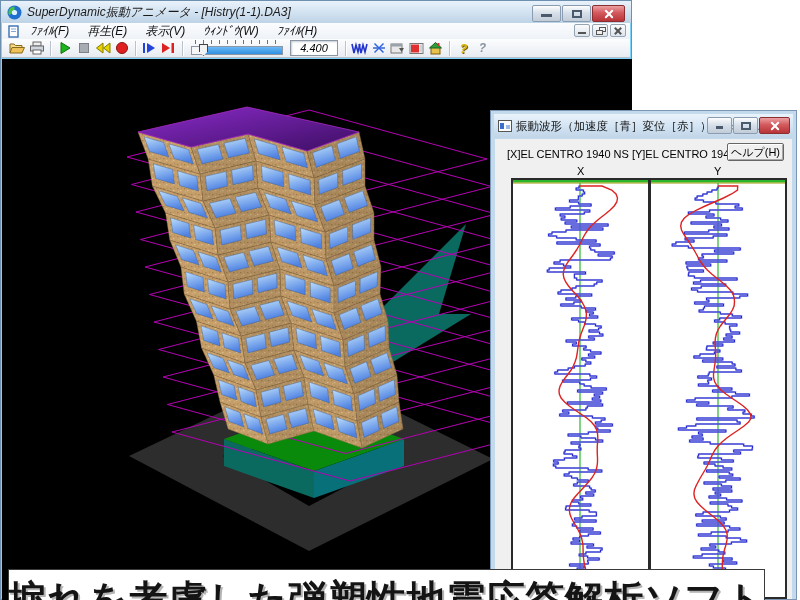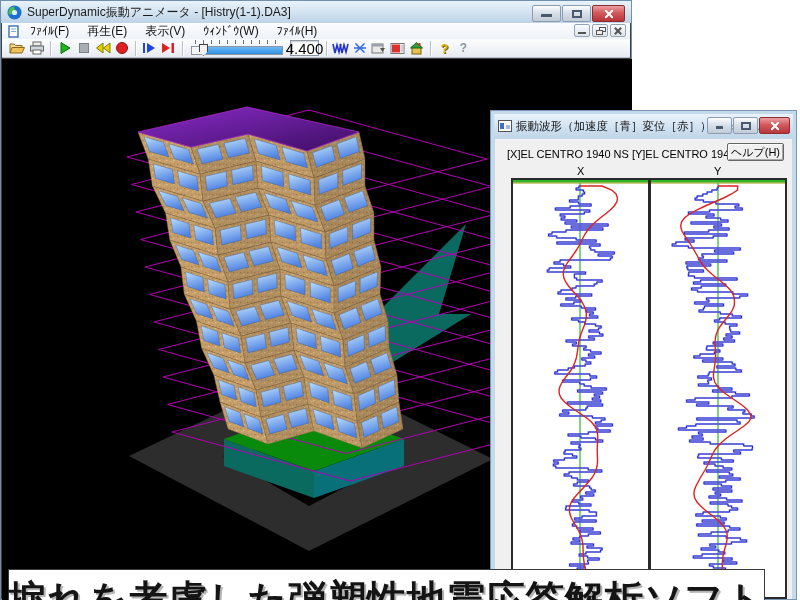--- a/index.html
+++ b/index.html
@@ -1,21 +1,21 @@
 <!DOCTYPE html>
 <html><head>
 <meta charset="utf-8">
 <style>
   * { margin:0; padding:0; box-sizing:border-box; }
   html,body { width:800px; height:600px; overflow:hidden; background:#fff;
               font-family:"Liberation Sans", sans-serif; }
 
   
   #main-window { position:absolute; left:0; top:0; width:632px; height:600px;
-    background:#404040; border:1px solid #6d8fb0; z-index:1; }
+    background:#7dd3fc; border:1px solid #6d8fb0; z-index:1;font-style:italic; }
   #main-titlebar { position:absolute; left:0; top:0; right:0; height:22px;
     background:linear-gradient(#e9f2fb,#cfe0ef 60%,#bed3e6);
     display:flex; align-items:center; padding-left:6px; }
   #main-title { font-size:12px; color:#1a1a1a; margin-left:5px; white-space:nowrap; }
   .winbtns { position:absolute; top:4px; display:flex; gap:1px; }
   #main-winbtns { right:6px; }
   .wbtn { width:29px; height:17px; border:1px solid #8a9cb2; border-radius:2px;
     background:linear-gradient(#fdfdfd,#d8e1ea 45%,#c2ccd8); position:relative; }
   .wbtn.close { width:33px; background:linear-gradient(#eba0a2,#d35a5e 45%,#b83438);
     border-color:#8c2d30; }
@@ -40,22 +40,22 @@
   .rest2 { position:absolute; left:6px; top:2px; width:7px; height:5px; border:1px solid #555; }
   .mdibtn .xs { position:absolute; left:50%; top:50%; width:9px; height:2px; background:#555; }
 
   #toolbar { position:absolute; left:1px; top:38px; right:1px; height:19px;
     background:linear-gradient(#fcfdfe,#e7ebf1); border-bottom:1px solid #b6bfca;
     display:flex; align-items:center; padding-left:6px; }
   .tsep { width:1px; height:15px; background:#b9c2cd; margin:0 4px;
     box-shadow:1px 0 0 #fff; }
   .ticon { width:19px; height:16px; display:flex; align-items:center; justify-content:center; }
   .ticon svg { display:block; }
-  #time-box { width:29px; height:16px; background:#fff; border:1px solid #8b97a5;
-    box-shadow:inset 1px 1px 2px #c8cdd4; font-size:15px; color:#000;
+  #time-box { width:48px; height:16px; background:#fff; border:1px solid #8b97a5;
+    box-shadow:inset 1px 1px 2px #c8cdd4; font-size:11px; color:#000;
     display:flex; align-items:center; justify-content:center; margin:6px 3px; }
   #slider { width:92px; height:16px; position:relative; margin:0 4px; }
   #slider-ticks { position:absolute; left:4px; right:4px; top:0; height:4px;
     background:repeating-linear-gradient(90deg,#67727e 0 1px,transparent 1px 8px); }
   #slider-track { position:absolute; left:0; right:0; top:6px; height:9px;
     background:#f4f6f8; border:1px solid #8b97a5; }
   #slider-fill { position:absolute; left:14px; right:1px; top:7px; height:7px;
     background:linear-gradient(#6db9f5,#2f8fe0); }
   #slider-thumb { position:absolute; left:8px; top:4px; width:9px; height:12px;
     background:#f2f2f2; border:1px solid #444;

